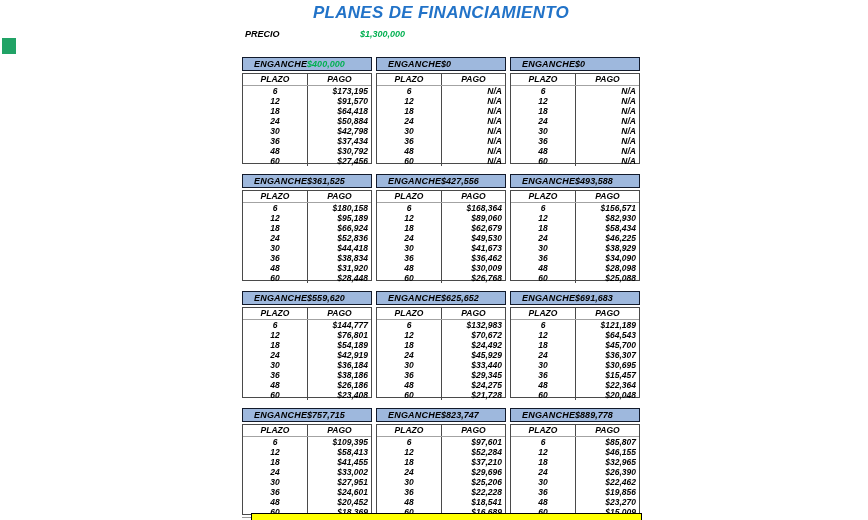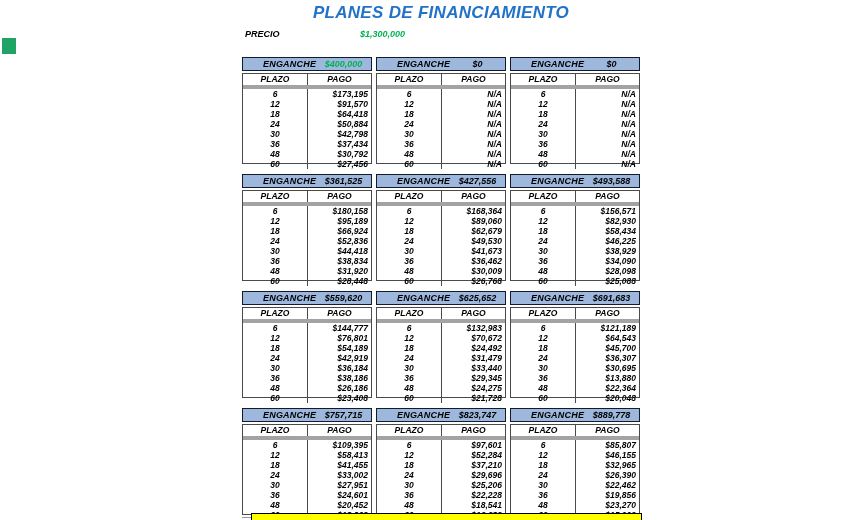--- a/index.html
+++ b/index.html
@@ -21,31 +21,31 @@
     position:absolute; left:242px; top:57px;
     display:grid; grid-template-columns:repeat(3,130px); grid-auto-rows:107px;
     column-gap:4px; row-gap:10px;
   }
   .card { position:relative; }
   .ehead {
     box-sizing:border-box; height:14px; background:#9EB8DD;
     border:1.5px solid #121a2b; display:flex; align-items:center;
     font-size:9px; font-weight:bold; color:#000;
   }
-  .ehead .elabel { padding-left:20px; letter-spacing:0.2px; }
-  .ehead .evalue { flex:1; text-align:center; }
+  .ehead .elabel { padding-left:11px; letter-spacing:0.2px; }
+  .ehead .evalue { flex:1; text-align:left; }
   .ehead .evalue.green { color:#00B050; }
 
   .ptable {
     box-sizing:border-box; margin-top:2px; height:91px;
     border:1px solid #4a4a4a; background:#fff;
     display:flex; flex-direction:column;
   }
   .thead {
-    display:flex; height:11px; min-height:11px; border-bottom:4px solid #a3a3a3;
+    display:flex; height:11px; min-height:11px; border-bottom:1px solid #a3a3a3;
     font-size:8.5px; font-weight:bold; align-items:center;
   }
   .cell { box-sizing:border-box; }
   .thead .c1 { width:50%; text-align:center; height:100%; line-height:10px; }
   .thead .c2 { width:50%; text-align:center; border-left:1px solid #4a4a4a; height:100%; line-height:10px; }
   .table-body { display:flex; flex-direction:column; flex:1; }
   .trow { display:flex; flex:1; font-size:8.5px; font-weight:bold; align-items:center; }
   .trow .plazo { width:50%; text-align:center; height:100%; display:flex; align-items:center; justify-content:center; }
   .trow .pago { width:50%; border-left:1px solid #4a4a4a; text-align:right; padding-right:3px; height:100%; display:flex; align-items:center; justify-content:flex-end; }
 
@@ -418,21 +418,21 @@
             <div class="trow">
               <div class="cell plazo">12</div>
               <div class="cell pago">$70,672</div>
             </div>
             <div class="trow">
               <div class="cell plazo">18</div>
               <div class="cell pago">$24,492</div>
             </div>
             <div class="trow">
               <div class="cell plazo">24</div>
-              <div class="cell pago">$31,479</div>
+              <div class="cell pago">$45,929</div>
             </div>
             <div class="trow">
               <div class="cell plazo">30</div>
               <div class="cell pago">$33,440</div>
             </div>
             <div class="trow">
               <div class="cell plazo">36</div>
               <div class="cell pago">$29,345</div>
             </div>
             <div class="trow">
@@ -473,21 +473,21 @@
             <div class="trow">
               <div class="cell plazo">24</div>
               <div class="cell pago">$36,307</div>
             </div>
             <div class="trow">
               <div class="cell plazo">30</div>
               <div class="cell pago">$30,695</div>
             </div>
             <div class="trow">
               <div class="cell plazo">36</div>
-              <div class="cell pago">$13,880</div>
+              <div class="cell pago">$15,457</div>
             </div>
             <div class="trow">
               <div class="cell plazo">48</div>
               <div class="cell pago">$22,364</div>
             </div>
             <div class="trow">
               <div class="cell plazo">60</div>
               <div class="cell pago">$20,048</div>
             </div>
           </div>

